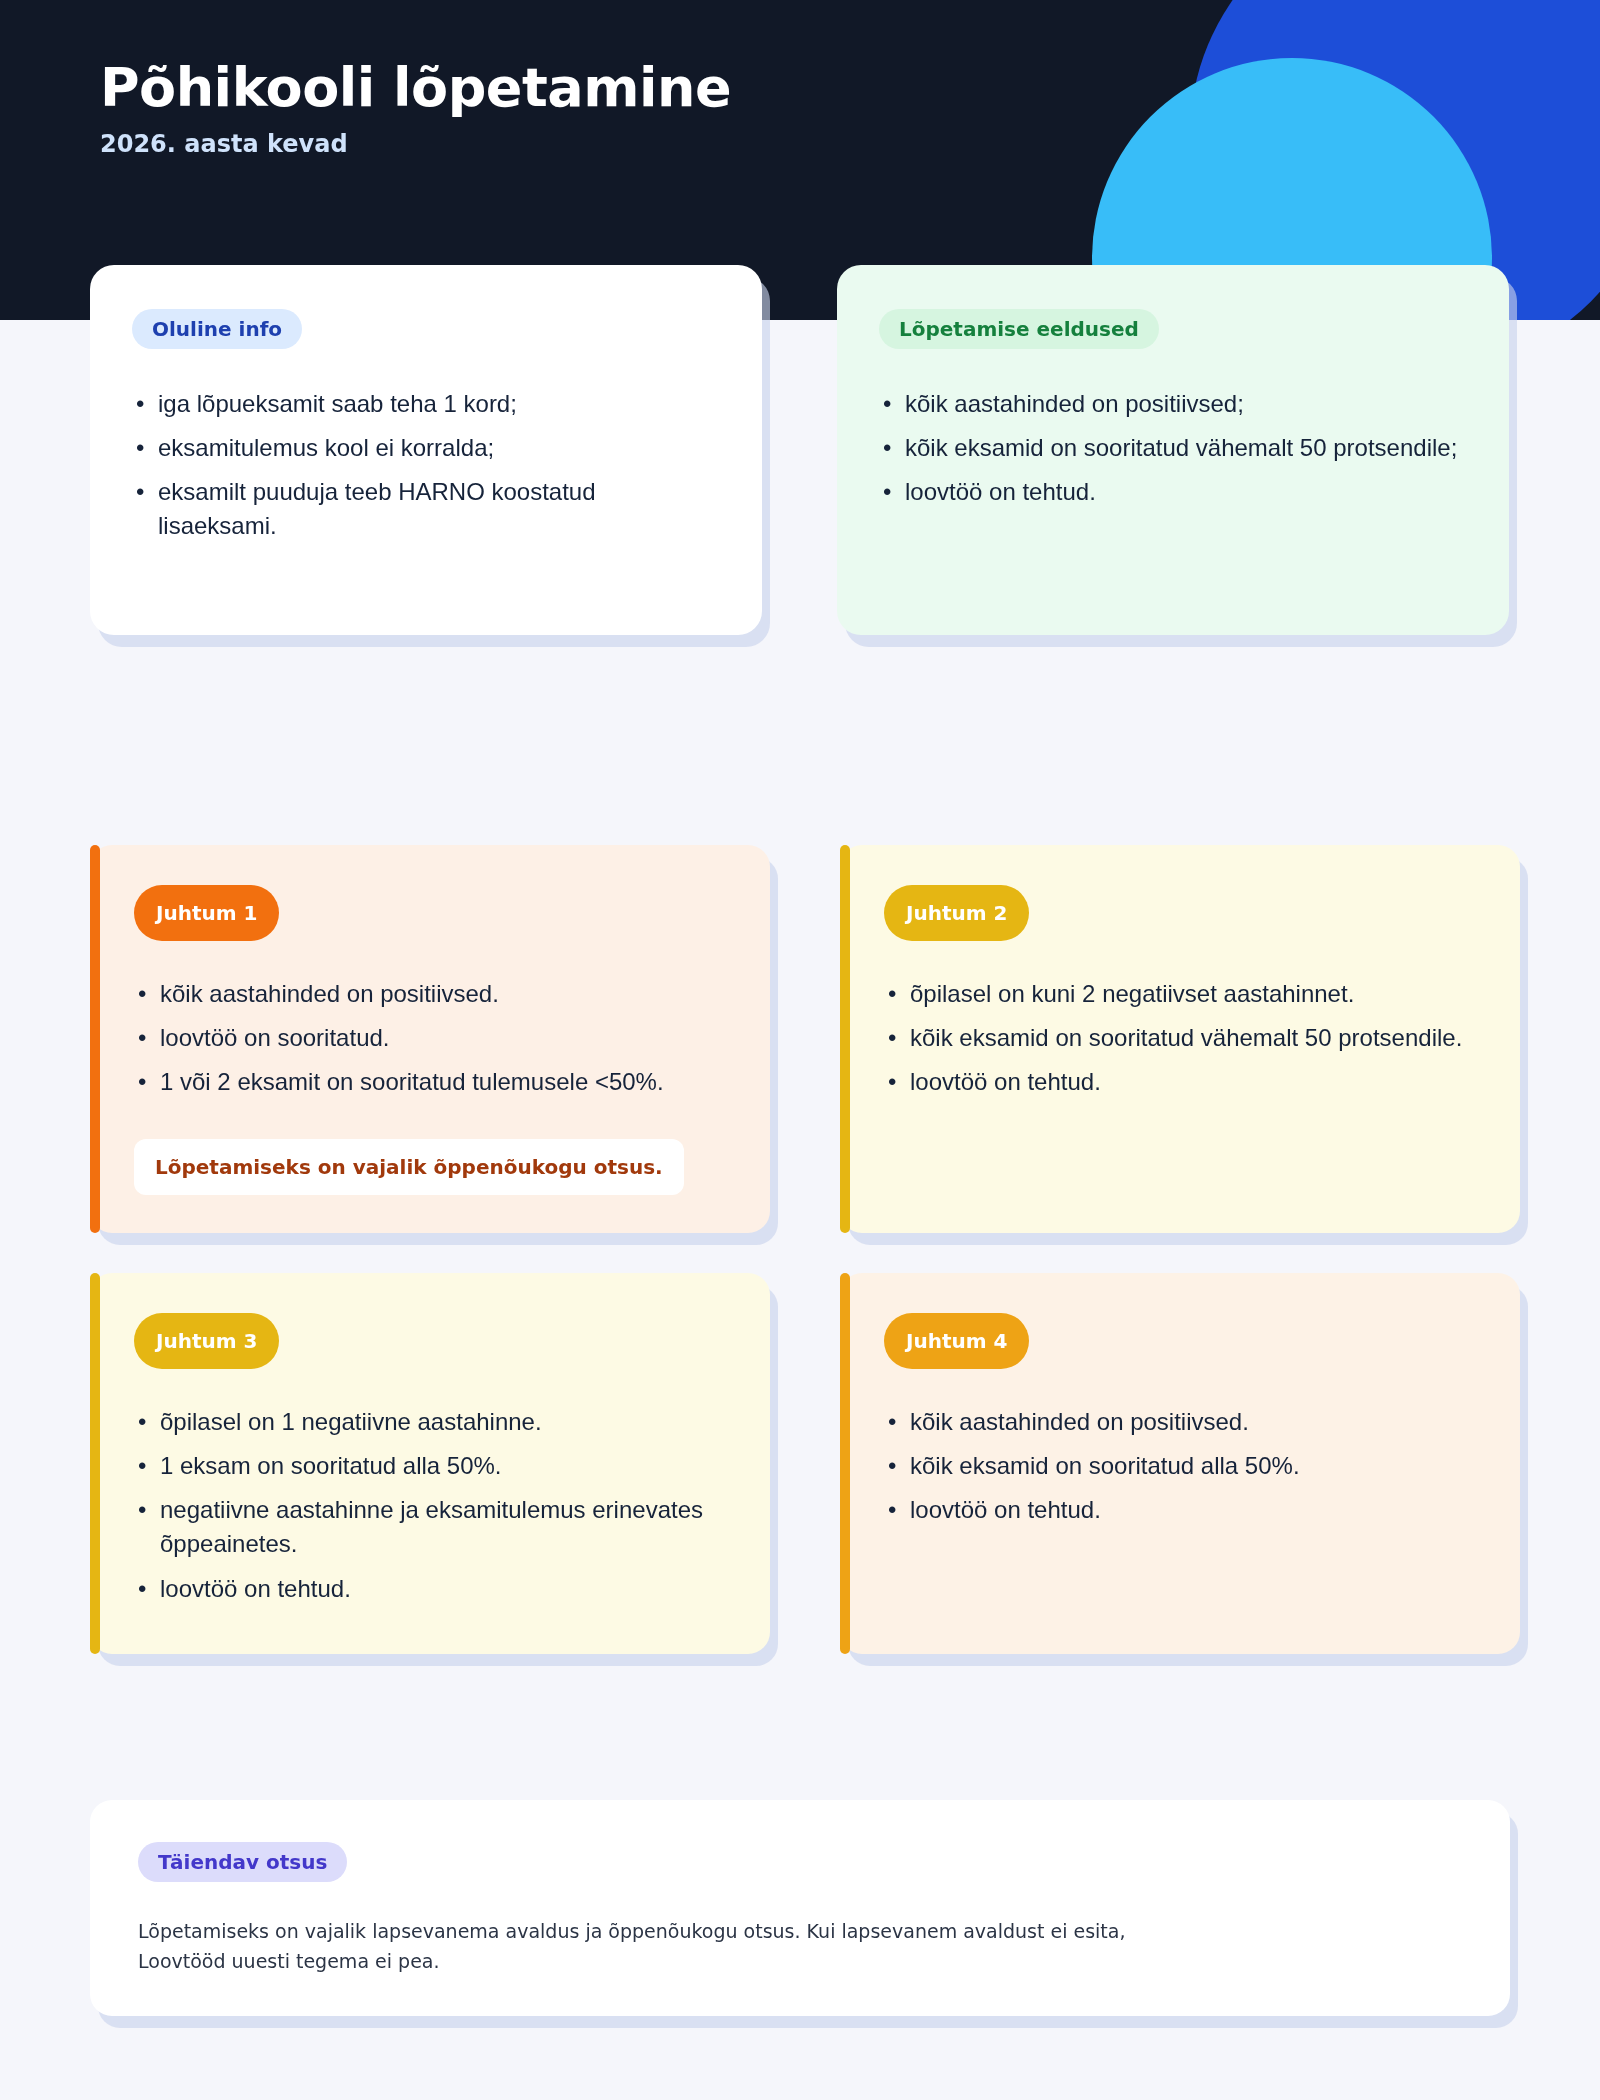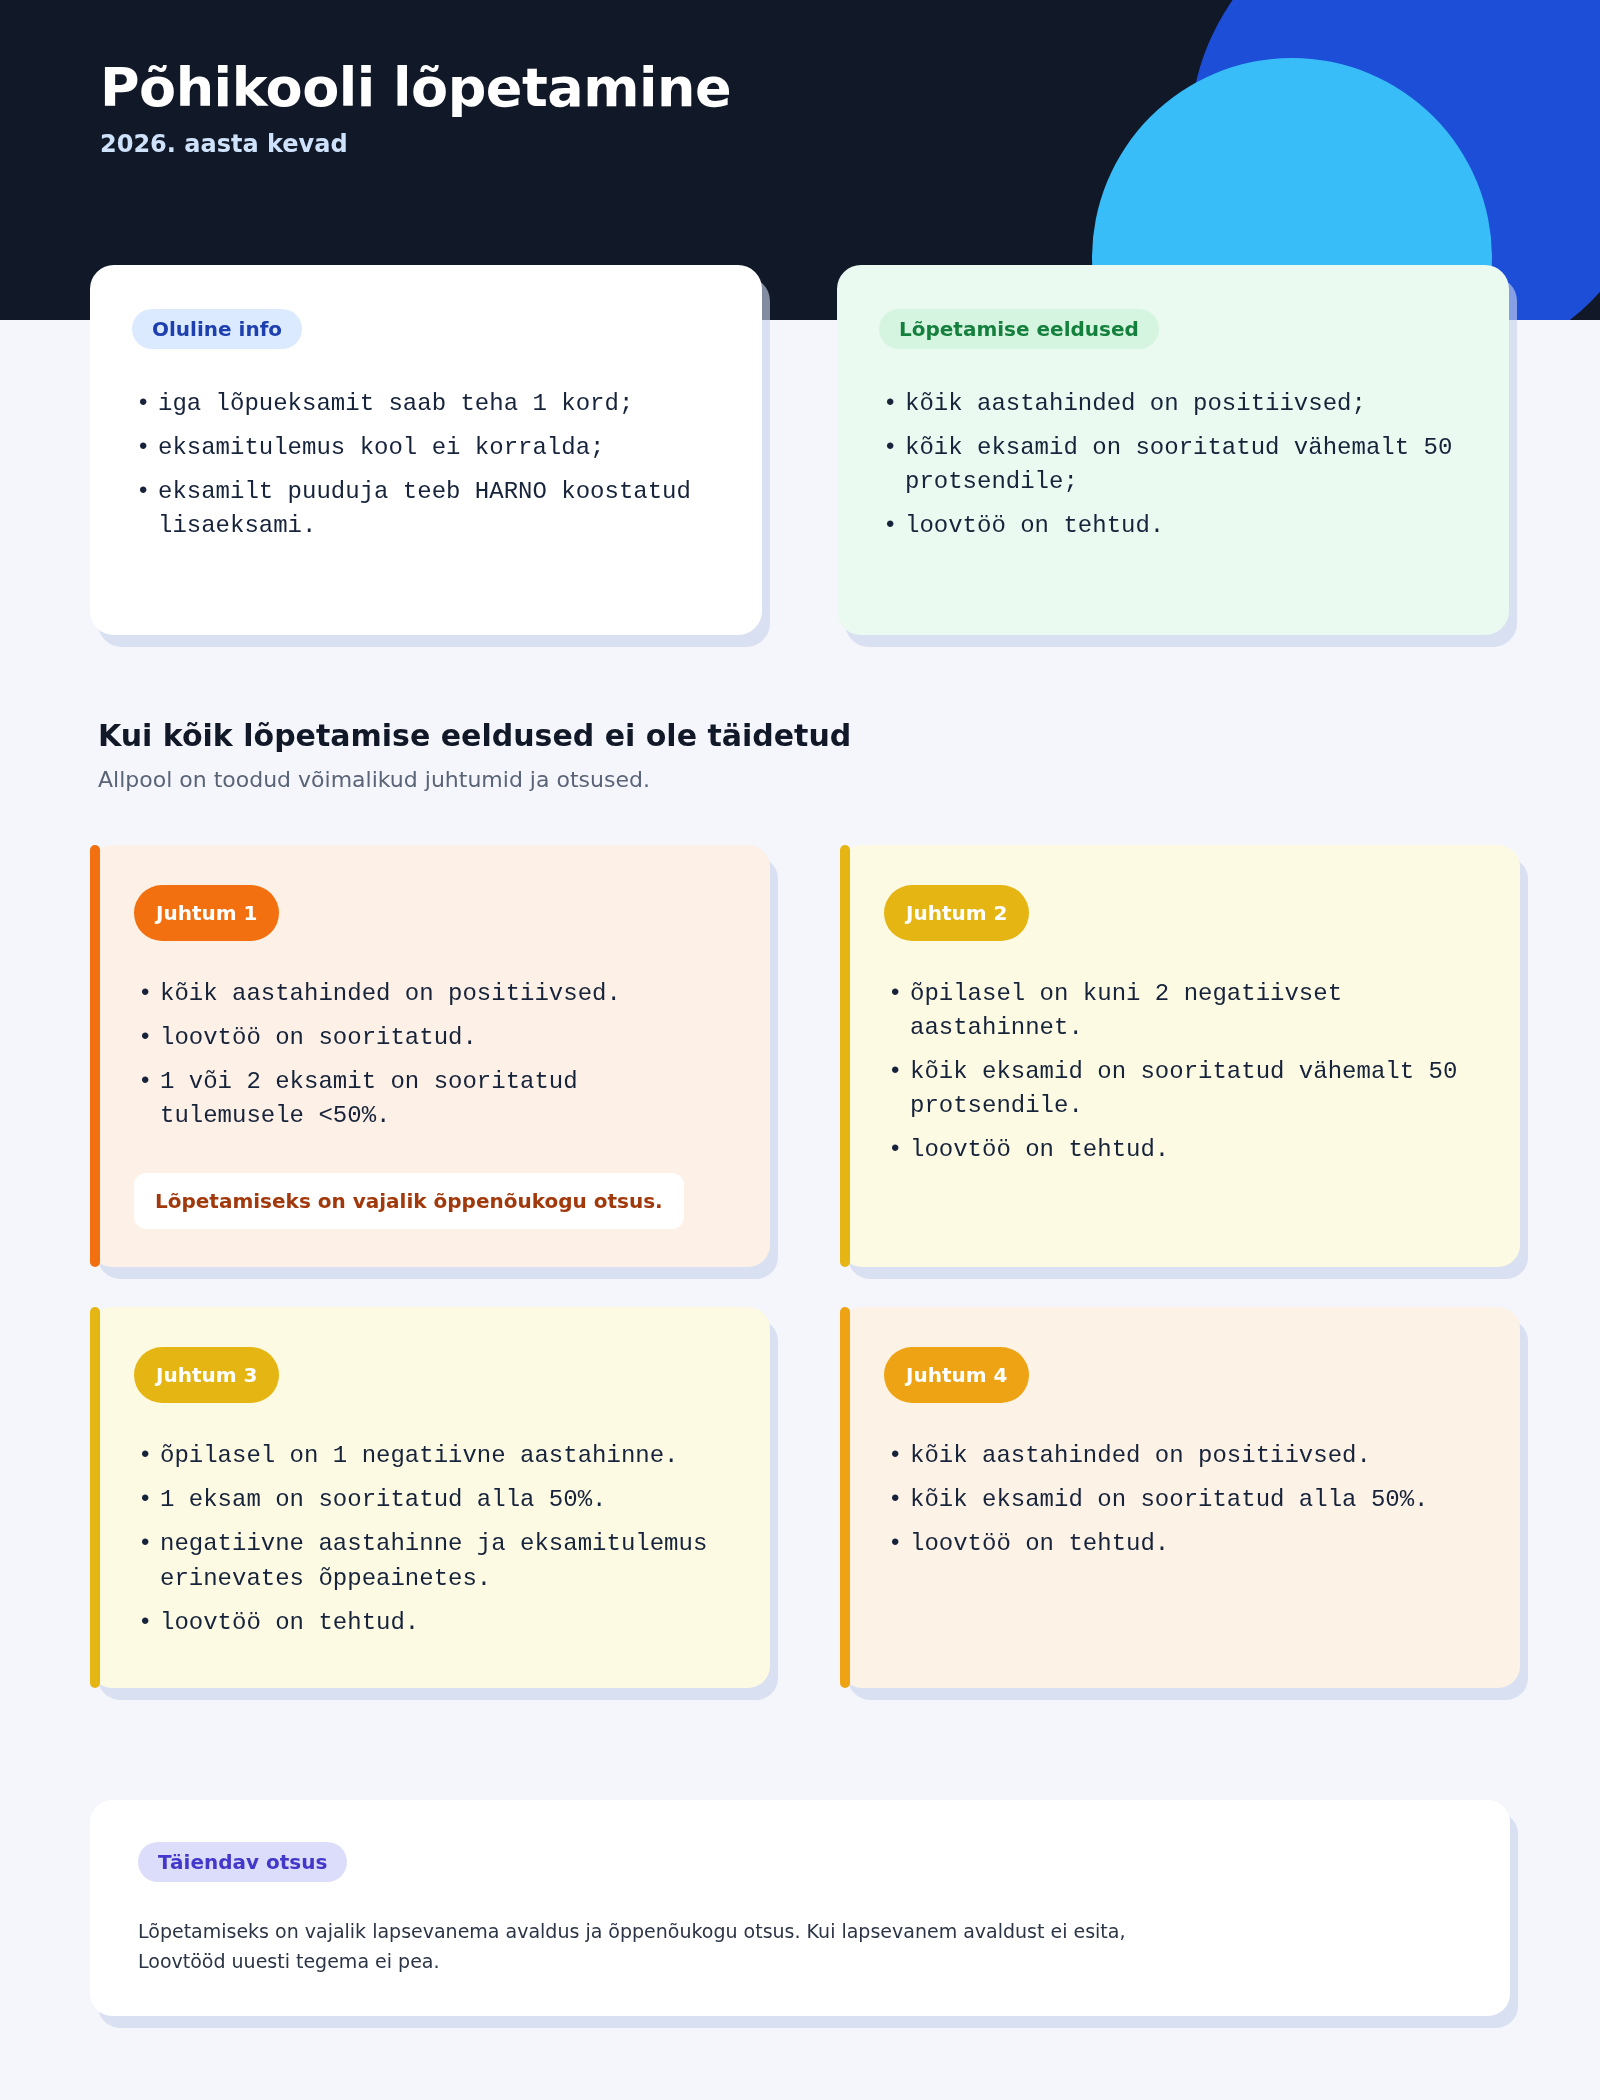--- a/index.html
+++ b/index.html
@@ -106,21 +106,21 @@
     list-style: none;
     margin-top: 38px;
   }
   .bullets li {
     position: relative;
     font-size: 24px;
     line-height: 1.42;
     color: #16233a;
     padding-left: 26px;
     margin-bottom: 10px;
-    font-family: Liberation Mono, monospace;
+    font-family: Liberation Sans, sans-serif;
   }
   .bullets li::before {
     content: "\2022";
     position: absolute;
     left: 4px;
     top: 0;
     color: #16233a;
   }
 
   
@@ -258,24 +258,20 @@
       <span class="badge green">Lõpetamise eeldused</span>
       <ul class="bullets">
         <li>kõik aastahinded on positiivsed;</li>
         <li>kõik eksamid on sooritatud vähemalt 50 protsendile;</li>
         <li>loovtöö on tehtud.</li>
       </ul>
     </div>
 
   </div>
 
-  <div class="section">
-    <div class="section-title">Kui kõik lõpetamise eeldused ei ole täidetud</div>
-    <div class="section-sub">Allpool on toodud võimalikud juhtumid ja otsused.</div>
-  </div>
 
   <div class="cases">
 
     <div class="case-card c1">
       <div class="accent"></div>
       <span class="pill orange">Juhtum 1</span>
       <ul class="bullets">
         <li>kõik aastahinded on positiivsed.</li>
         <li>loovtöö on sooritatud.</li>
         <li>1 või 2 eksamit on sooritatud tulemusele &lt;50%.</li>

